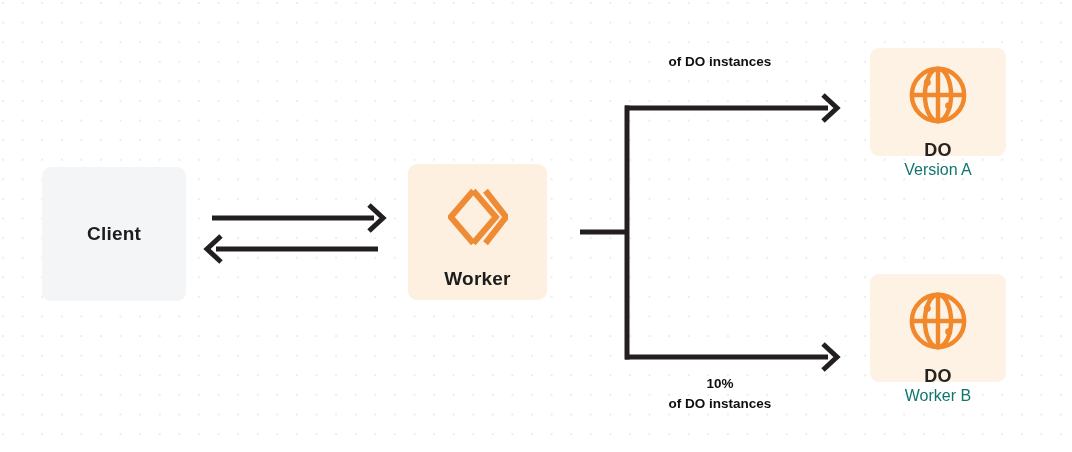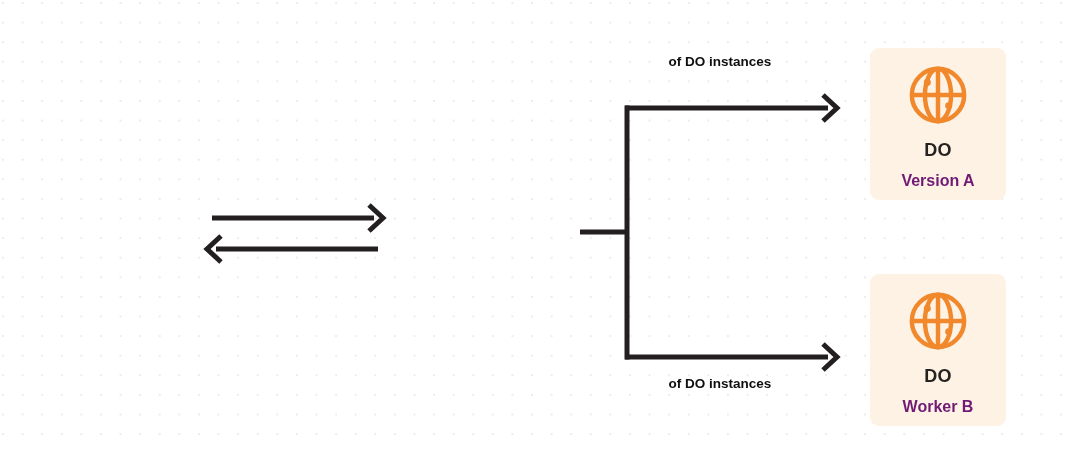--- a/index.html
+++ b/index.html
@@ -68,44 +68,44 @@
   .worker-icon {
     width: 60px;
     height: 62px;
     display: block;
   }
 
   
   .do-node {
     left: 870px;
     width: 136px;
-    height: 152px;
+    height: 108px;
     background-color: #fdf2e4;
     justify-content: flex-start;
     padding-top: 16px;
   }
   #do-a-node { top: 48px; }
   #do-b-node { top: 274px; }
   .globe-icon {
     width: 62px;
     height: 62px;
     display: block;
   }
   .do-title {
     font-size: 18px;
     font-weight: bold;
     color: #26221f;
     margin-top: 14px;
     letter-spacing: 0.3px;
   }
   .do-sub {
     font-size: 16px;
-    font-weight: bold;
-    color: #701a75;
-    margin-top: 11px;
+    font-weight: normal;
+    color: #0f766e;
+    margin-top: 0;
   }
 
   
   .edge-label {
     position: absolute;
     text-align: center;
     font-size: 13.5px;
     font-weight: bold;
     color: #0f0f0f;
     line-height: 1.45;
@@ -157,21 +157,36 @@
       <line x1="625" y1="108" x2="828" y2="108" stroke="#231f20" stroke-width="5" stroke-linecap="butt"></line>
       <polyline points="823,95 837,108 823,121" fill="none" stroke="#231f20" stroke-width="5" stroke-linecap="butt" stroke-linejoin="miter"></polyline>
     </g>
 
     <g>
       <line x1="625" y1="357" x2="828" y2="357" stroke="#231f20" stroke-width="5" stroke-linecap="butt"></line>
       <polyline points="823,344 837,357 823,370" fill="none" stroke="#231f20" stroke-width="5" stroke-linecap="butt" stroke-linejoin="miter"></polyline>
     </g>
   </svg>
 
-
+  <div class="node" id="client-node">
+    <span class="node-title">Client</span>
+  </div>
+
+  <div class="node" id="worker-node">
+    <span>
+      <svg class="worker-icon" viewBox="0 0 64 66" xmlns="http://www.w3.org/2000/svg" aria-hidden="true">
+
+        <path d="M27 5 L3 33 L27 61" fill="none" stroke="#ef8b34" stroke-width="6.5" stroke-linejoin="miter" stroke-linecap="butt"></path>
+        <path d="M27 5 L51 33 L27 61" fill="none" stroke="#ef8b34" stroke-width="6.5" stroke-linejoin="miter" stroke-linecap="butt"></path>
+
+        <path d="M40 5 L62 33 L40 61" fill="none" stroke="#ef8b34" stroke-width="6.5" stroke-linejoin="miter" stroke-linecap="butt"></path>
+      </svg>
+    </span>
+    <span class="node-title">Worker</span>
+  </div>
 
   <div class="node do-node" id="do-a-node">
     <span>
       <svg class="globe-icon" viewBox="0 0 64 64" xmlns="http://www.w3.org/2000/svg" aria-hidden="true">
         <circle cx="32" cy="32" r="27" fill="none" stroke="#f1882c" stroke-width="4.6"></circle>
         <line x1="5" y1="32" x2="59" y2="32" stroke="#f1882c" stroke-width="4.6"></line>
         <line x1="32" y1="5" x2="32" y2="59" stroke="#f1882c" stroke-width="4.6"></line>
         <ellipse cx="32" cy="32" rx="13.5" ry="27" fill="none" stroke="#f1882c" stroke-width="4.6"></ellipse>
         <circle cx="21" cy="19" r="3.6" fill="#f1882c"></circle>
         <circle cx="43" cy="43" r="3.6" fill="#f1882c"></circle>
@@ -194,16 +209,17 @@
     </span>
     <span class="do-title">DO</span>
     <span class="do-sub">Worker B</span>
   </div>
 
   <div class="edge-label" id="label-top">
     <div>of DO instances</div>
   </div>
 
   <div class="edge-label" id="label-bottom">
+    <div>10%</div>
     <div>of DO instances</div>
   </div>
 
 </div>
 
 </body></html>

